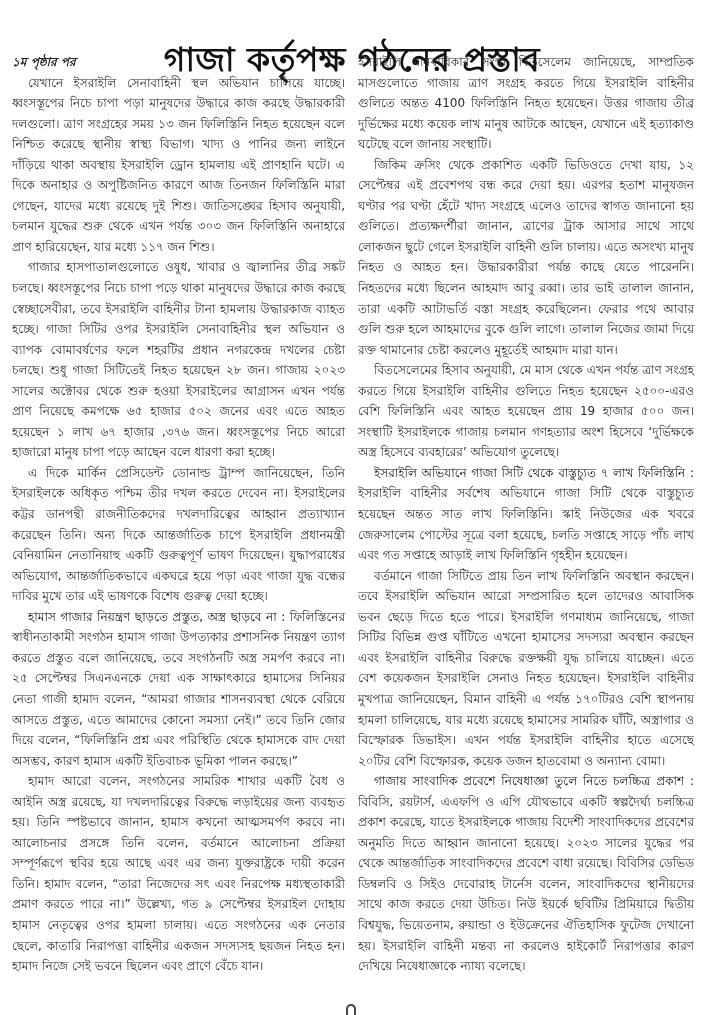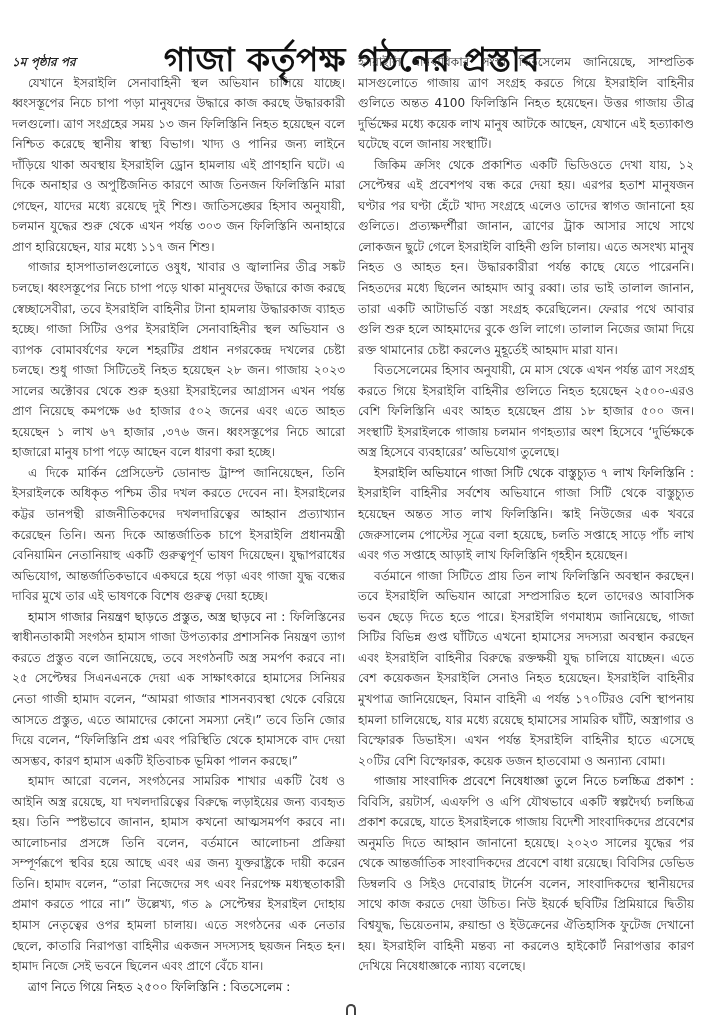--- a/index.html
+++ b/index.html
@@ -36,27 +36,26 @@
 
 <div class="col col-left">
   <span class="page-ref">১ম পৃষ্ঠার পর</span>
   <div id="left-paras">
       <p><span>যেখানে ইসরাইলি সেনাবাহিনী স্থল অভিযান চালিয়ে যাচ্ছে। ধ্বংসস্তূপের নিচে চাপা পড়া মানুষদের উদ্ধারে কাজ করছে উদ্ধারকারী দলগুলো। ত্রাণ সংগ্রহের সময় ১৩ জন ফিলিস্তিনি নিহত হয়েছেন বলে নিশ্চিত করেছে স্থানীয় স্বাস্থ্য বিভাগ। খাদ্য ও পানির জন্য লাইনে দাঁড়িয়ে থাকা অবস্থায় ইসরাইলি ড্রোন হামলায় এই প্রাণহানি ঘটে। এ দিকে অনাহার ও অপুষ্টিজনিত কারণে আজ তিনজন ফিলিস্তিনি মারা গেছেন, যাদের মধ্যে রয়েছে দুই শিশু। জাতিসঙ্ঘের হিসাব অনুযায়ী, চলমান যুদ্ধের শুরু থেকে এখন পর্যন্ত ৩০৩ জন ফিলিস্তিনি অনাহারে প্রাণ হারিয়েছেন, যার মধ্যে ১১৭ জন শিশু।</span></p>
       <p><span>গাজার হাসপাতালগুলোতে ওষুধ, খাবার ও জ্বালানির তীব্র সঙ্কট চলছে। ধ্বংসস্তূপের নিচে চাপা পড়ে থাকা মানুষদের উদ্ধারে কাজ করছে স্বেচ্ছাসেবীরা, তবে ইসরাইলি বাহিনীর টানা হামলায় উদ্ধারকাজ ব্যাহত হচ্ছে। গাজা সিটির ওপর ইসরাইলি সেনাবাহিনীর স্থল অভিযান ও ব্যাপক বোমাবর্ষণের ফলে শহরটির প্রধান নগরকেন্দ্র দখলের চেষ্টা চলছে। শুধু গাজা সিটিতেই নিহত হয়েছেন ২৮ জন। গাজায় ২০২৩ সালের অক্টোবর থেকে শুরু হওয়া ইসরাইলের আগ্রাসন এখন পর্যন্ত প্রাণ নিয়েছে কমপক্ষে ৬৫ হাজার ৫০২ জনের এবং এতে আহত হয়েছেন ১ লাখ ৬৭ হাজার ,৩৭৬ জন। ধ্বংসস্তূপের নিচে আরো হাজারো মানুষ চাপা পড়ে আছেন বলে ধারণা করা হচ্ছে।</span></p>
       <p><span>এ দিকে মার্কিন প্রেসিডেন্ট ডোনাল্ড ট্রাম্প জানিয়েছেন, তিনি ইসরাইলকে অধিকৃত পশ্চিম তীর দখল করতে দেবেন না। ইসরাইলের কট্টর ডানপন্থী রাজনীতিকদের দখলদারিত্বের আহ্বান প্রত্যাখ্যান করেছেন তিনি। অন্য দিকে আন্তর্জাতিক চাপে ইসরাইলি প্রধানমন্ত্রী বেনিয়ামিন নেতানিয়াহু একটি গুরুত্বপূর্ণ ভাষণ দিয়েছেন। যুদ্ধাপরাধের অভিযোগ, আন্তর্জাতিকভাবে একঘরে হয়ে পড়া এবং গাজা যুদ্ধ বন্ধের দাবির মুখে তার এই ভাষণকে বিশেষ গুরুত্ব দেয়া হচ্ছে।</span></p>
       <p><span class="subhead">হামাস গাজার নিয়ন্ত্রণ ছাড়তে প্রস্তুত, অস্ত্র ছাড়বে না :</span><span> ফিলিস্তিনের স্বাধীনতাকামী সংগঠন হামাস গাজা উপত্যকার প্রশাসনিক নিয়ন্ত্রণ ত্যাগ করতে প্রস্তুত বলে জানিয়েছে, তবে সংগঠনটি অস্ত্র সমর্পণ করবে না। ২৫ সেপ্টেম্বর সিএনএনকে দেয়া এক সাক্ষাৎকারে হামাসের সিনিয়র নেতা গাজী হামাদ বলেন, “আমরা গাজার শাসনব্যবস্থা থেকে বেরিয়ে আসতে প্রস্তুত, এতে আমাদের কোনো সমস্যা নেই।” তবে তিনি জোর দিয়ে বলেন, “ফিলিস্তিনি প্রশ্ন এবং পরিস্থিতি থেকে হামাসকে বাদ দেয়া অসম্ভব, কারণ হামাস একটি ইতিবাচক ভূমিকা পালন করছে।”</span></p>
       <p><span>হামাদ আরো বলেন, সংগঠনের সামরিক শাখার একটি বৈধ ও আইনি অস্ত্র রয়েছে, যা দখলদারিত্বের বিরুদ্ধে লড়াইয়ের জন্য ব্যবহৃত হয়। তিনি স্পষ্টভাবে জানান, হামাস কখনো আত্মসমর্পণ করবে না। আলোচনার প্রসঙ্গে তিনি বলেন, বর্তমানে আলোচনা প্রক্রিয়া সম্পূর্ণরূপে স্থবির হয়ে আছে এবং এর জন্য যুক্তরাষ্ট্রকে দায়ী করেন তিনি। হামাদ বলেন, “তারা নিজেদের সৎ এবং নিরপেক্ষ মধ্যস্থতাকারী প্রমাণ করতে পারে না।” উল্লেখ্য, গত ৯ সেপ্টেম্বর ইসরাইল দোহায় হামাস নেতৃত্বের ওপর হামলা চালায়। এতে সংগঠনের এক নেতার ছেলে, কাতারি নিরাপত্তা বাহিনীর একজন সদস্যসহ ছয়জন নিহত হন। হামাদ নিজে সেই ভবনে ছিলেন এবং প্রাণে বেঁচে যান।</span></p>
     </div>
-  <span class="subhead bottom-sub">ত্রাণ নিতে গিয়ে নিহত ২৫০০ ফিলিস্তিনি : বিতসেলেম :</span>
 </div>
 
 <div class="col col-right">
   <div id="right-paras">
       <p class="noindent"><span>ইসরাইলি মানবাধিকার সংস্থা বিতসেলেম জানিয়েছে, সাম্প্রতিক মাসগুলোতে গাজায় ত্রাণ সংগ্রহ করতে গিয়ে ইসরাইলি বাহিনীর গুলিতে অন্তত 4100 ফিলিস্তিনি নিহত হয়েছেন। উত্তর গাজায় তীব্র দুর্ভিক্ষের মধ্যে কয়েক লাখ মানুষ আটকে আছেন, যেখানে এই হত্যাকাণ্ড ঘটেছে বলে জানায় সংস্থাটি।</span></p>
       <p><span>জিকিম ক্রসিং থেকে প্রকাশিত একটি ভিডিওতে দেখা যায়, ১২ সেপ্টেম্বর এই প্রবেশপথ বন্ধ করে দেয়া হয়। এরপর হতাশ মানুষজন ঘণ্টার পর ঘণ্টা হেঁটে খাদ্য সংগ্রহে এলেও তাদের স্বাগত জানানো হয় গুলিতে। প্রত্যক্ষদর্শীরা জানান, ত্রাণের ট্রাক আসার সাথে সাথে লোকজন ছুটে গেলে ইসরাইলি বাহিনী গুলি চালায়। এতে অসংখ্য মানুষ নিহত ও আহত হন। উদ্ধারকারীরা পর্যন্ত কাছে যেতে পারেননি। নিহতদের মধ্যে ছিলেন আহমাদ আবু রব্বা। তার ভাই তালাল জানান, তারা একটি আটাভর্তি বস্তা সংগ্রহ করেছিলেন। ফেরার পথে আবার গুলি শুরু হলে আহমাদের বুকে গুলি লাগে। তালাল নিজের জামা দিয়ে রক্ত থামানোর চেষ্টা করলেও মুহূর্তেই আহমাদ মারা যান।</span></p>
-      <p><span>বিতসেলেমের হিসাব অনুযায়ী, মে মাস থেকে এখন পর্যন্ত ত্রাণ সংগ্রহ করতে গিয়ে ইসরাইলি বাহিনীর গুলিতে নিহত হয়েছেন ২৫০০-এরও বেশি ফিলিস্তিনি এবং আহত হয়েছেন প্রায় ১৮ হাজার ৫০০ জন। সংস্থাটি ইসরাইলকে গাজায় চলমান গণহত্যার অংশ হিসেবে ‘দুর্ভিক্ষকে অস্ত্র হিসেবে ব্যবহারের’ অভিযোগ তুলেছে।</span></p>
+      <p><span>বিতসেলেমের হিসাব অনুযায়ী, মে মাস থেকে এখন পর্যন্ত ত্রাণ সংগ্রহ করতে গিয়ে ইসরাইলি বাহিনীর গুলিতে নিহত হয়েছেন ২৫০০-এরও বেশি ফিলিস্তিনি এবং আহত হয়েছেন প্রায় 19 হাজার ৫০০ জন। সংস্থাটি ইসরাইলকে গাজায় চলমান গণহত্যার অংশ হিসেবে ‘দুর্ভিক্ষকে অস্ত্র হিসেবে ব্যবহারের’ অভিযোগ তুলেছে।</span></p>
       <p><span class="subhead">ইসরাইলি অভিযানে গাজা সিটি থেকে বাস্তুচ্যুত ৭ লাখ ফিলিস্তিনি :</span><span> ইসরাইলি বাহিনীর সর্বশেষ অভিযানে গাজা সিটি থেকে বাস্তুচ্যুত হয়েছেন অন্তত সাত লাখ ফিলিস্তিনি। স্কাই নিউজের এক খবরে জেরুসালেম পোস্টের সূত্রে বলা হয়েছে, চলতি সপ্তাহে সাড়ে পাঁচ লাখ এবং গত সপ্তাহে আড়াই লাখ ফিলিস্তিনি গৃহহীন হয়েছেন।</span></p>
       <p><span>বর্তমানে গাজা সিটিতে প্রায় তিন লাখ ফিলিস্তিনি অবস্থান করছেন। তবে ইসরাইলি অভিযান আরো সম্প্রসারিত হলে তাদেরও আবাসিক ভবন ছেড়ে দিতে হতে পারে। ইসরাইলি গণমাধ্যম জানিয়েছে, গাজা সিটির বিভিন্ন গুপ্ত ঘাঁটিতে এখনো হামাসের সদস্যরা অবস্থান করছেন এবং ইসরাইলি বাহিনীর বিরুদ্ধে রক্তক্ষয়ী যুদ্ধ চালিয়ে যাচ্ছেন। এতে বেশ কয়েকজন ইসরাইলি সেনাও নিহত হয়েছেন। ইসরাইলি বাহিনীর মুখপাত্র জানিয়েছেন, বিমান বাহিনী এ পর্যন্ত ১৭০টিরও বেশি স্থাপনায় হামলা চালিয়েছে, যার মধ্যে রয়েছে হামাসের সামরিক ঘাঁটি, অস্ত্রাগার ও বিস্ফোরক ডিভাইস। এখন পর্যন্ত ইসরাইলি বাহিনীর হাতে এসেছে ২০টির বেশি বিস্ফোরক, কয়েক ডজন হাতবোমা ও অন্যান্য বোমা।</span></p>
       <p><span class="subhead">গাজায় সাংবাদিক প্রবেশে নিষেধাজ্ঞা তুলে নিতে চলচ্চিত্র প্রকাশ :</span><span> বিবিসি, রয়টার্স, এএফপি ও এপি যৌথভাবে একটি স্বল্পদৈর্ঘ্য চলচ্চিত্র প্রকাশ করেছে, যাতে ইসরাইলকে গাজায় বিদেশী সাংবাদিকদের প্রবেশের অনুমতি দিতে আহ্বান জানানো হয়েছে। ২০২৩ সালের যুদ্ধের পর থেকে আন্তর্জাতিক সাংবাদিকদের প্রবেশে বাধা রয়েছে। বিবিসির ডেভিড ডিম্বলবি ও সিইও দেবোরাহ টার্নেস বলেন, সাংবাদিকদের স্থানীয়দের সাথে কাজ করতে দেয়া উচিত। নিউ ইয়র্কে ছবিটির প্রিমিয়ারে দ্বিতীয় বিশ্বযুদ্ধ, ভিয়েতনাম, রুয়ান্ডা ও ইউক্রেনের ঐতিহাসিক ফুটেজ দেখানো হয়। ইসরাইলি বাহিনী মন্তব্য না করলেও হাইকোর্ট নিরাপত্তার কারণ দেখিয়ে নিষেধাজ্ঞাকে ন্যায্য বলেছে।</span></p>
     </div>
 </div>
 
 <span class="stray-mark" style="left:346px;"></span>
 
 </body></html>

